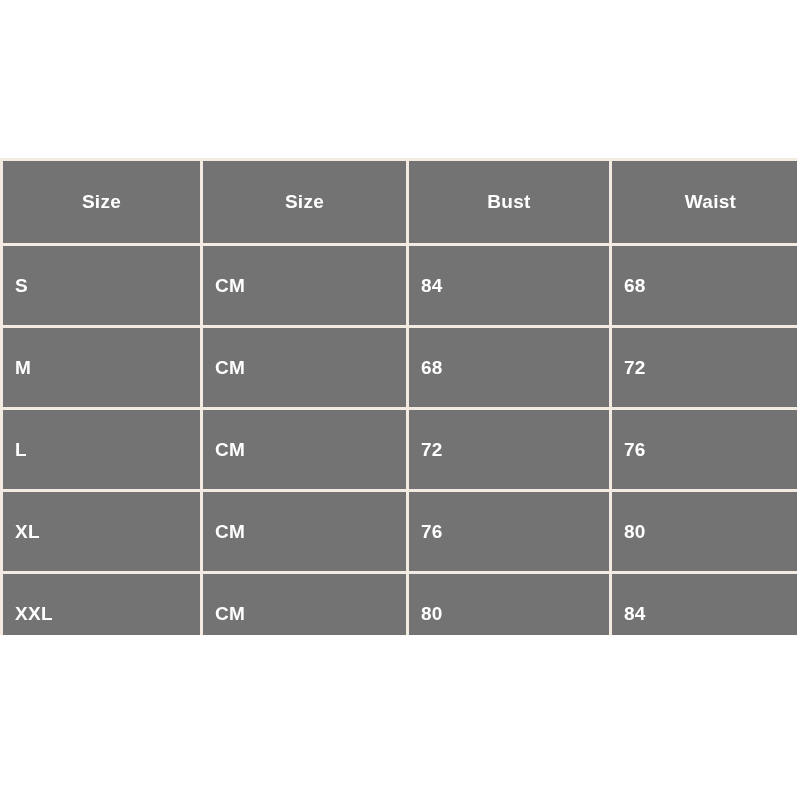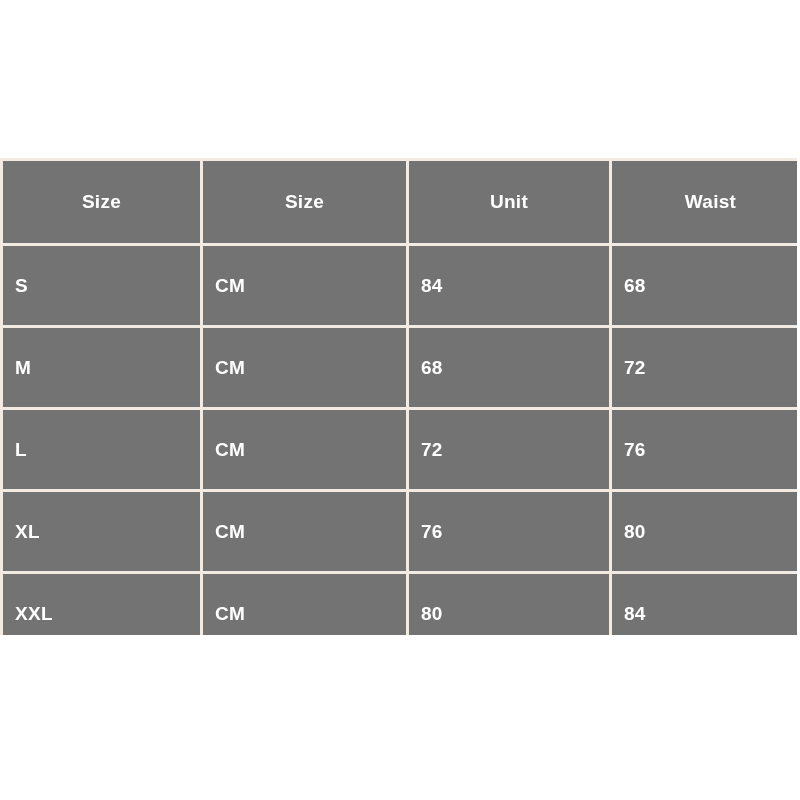--- a/index.html
+++ b/index.html
@@ -74,21 +74,21 @@
     <colgroup>
       <col class="c1">
         <col class="c2">
         <col class="c3">
         <col class="c4">
     </colgroup>
     <thead>
       <tr class="header-row">
         <th>Size</th>
         <th>Size</th>
-        <th>Unit</th>
+        <th>Bust</th>
         <th>Waist</th>
       </tr>
     </thead>
     <tbody>
       <tr class="data-row">
         <td>S</td>
         <td>CM</td>
         <td>84</td>
         <td>68</td>
       </tr>

